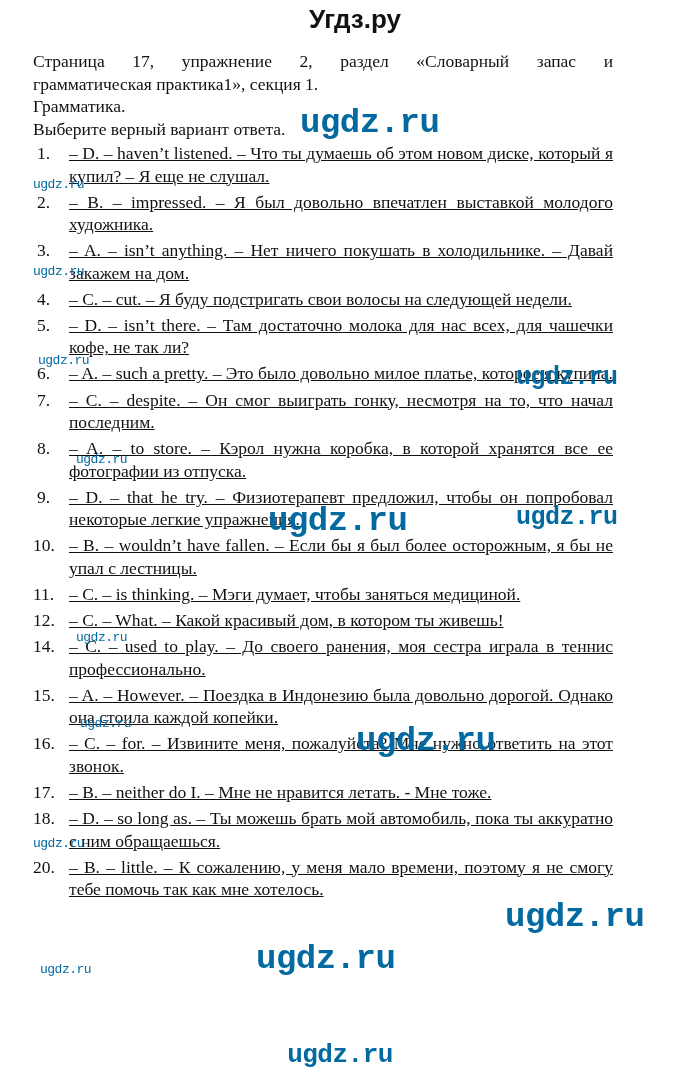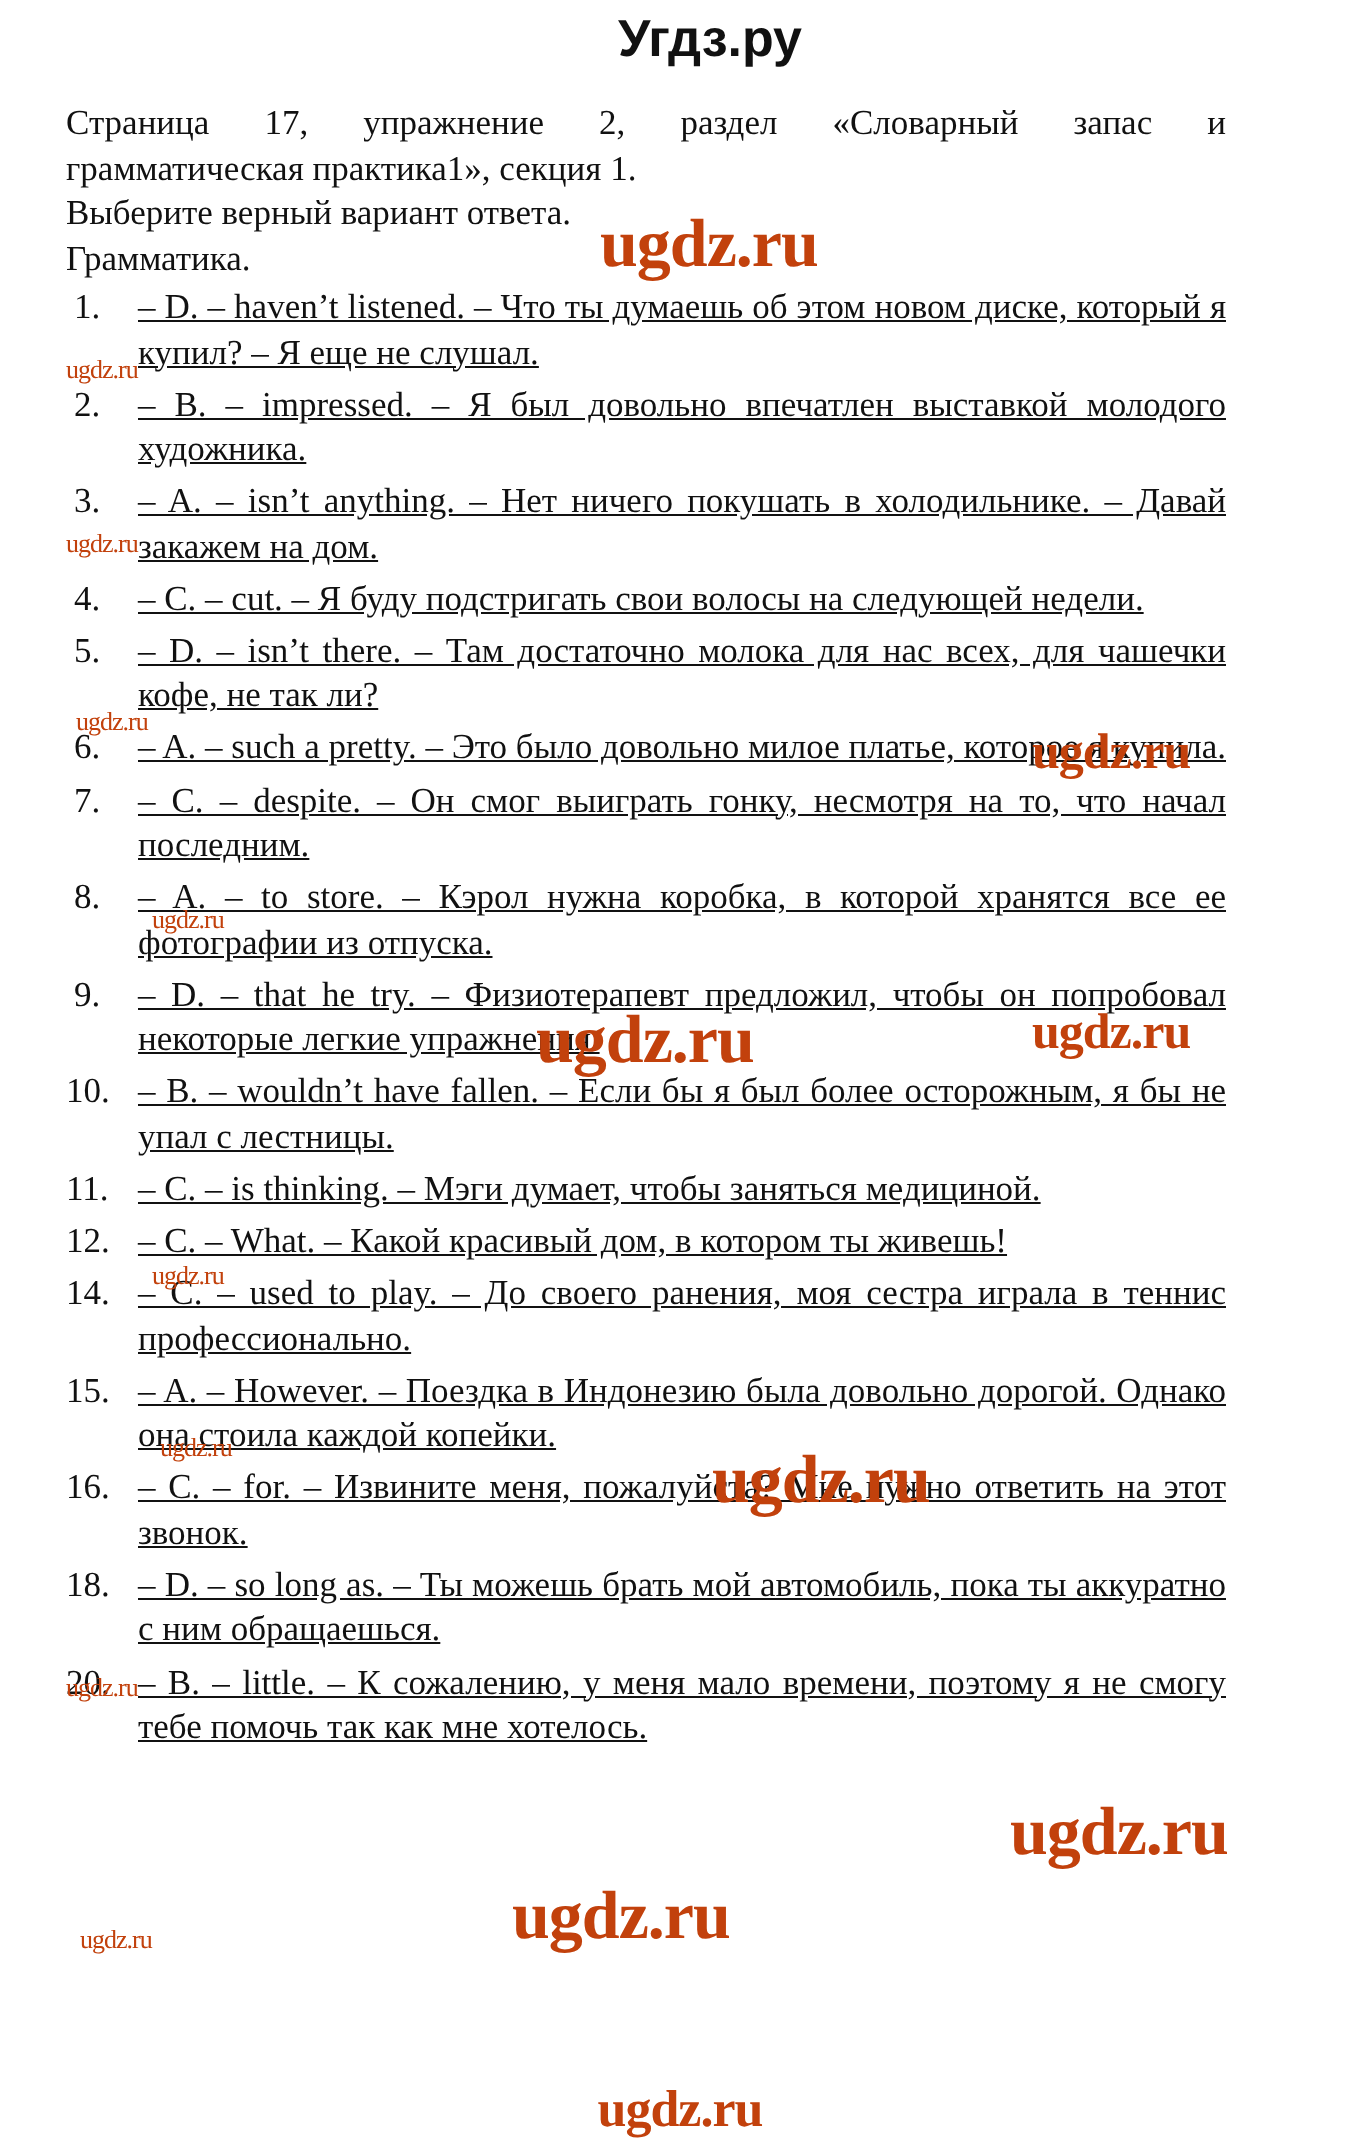--- a/index.html
+++ b/index.html
@@ -14,40 +14,40 @@
   }
   .heading { font-weight: normal; text-align: justify; text-align-last: left; margin-bottom: 0; }
   .heading .l1 { display: block; text-align: justify; text-align-last: justify; }
   .plain { display: block; }
   .items { margin-top: 2px; }
   .item { display: flex; margin-bottom: 3.6px; }
   .item .num { width: 36px; flex: 0 0 36px; text-align: left; padding-left: 4px; box-sizing: border-box; }
   .item .num.wide { width: 36px; padding-left: 0px; }
   .item .txt { flex: 1; text-align: justify; text-decoration: underline; }
   .wm {
-    position: absolute; font-family: Liberation Serif, serif; font-weight: bold; color: #c2410c;
+    position: absolute; font-family: Liberation Mono, monospace; font-weight: bold; color: #0369a1;
     letter-spacing: -0.5px;
   }
   .wm.big { font-size: 34px; }
   .wm.mid { font-size: 25px; }
   .wm.small { font-size: 13px; font-weight: normal; }
   .wm.footer { font-size: 26px; }
 </style>
 </head>
 <body>
 
 <div class="site-title">Угдз.ру</div>
 
 <div class="doc">
   <div class="heading">
     <span class="l1">Страница 17, упражнение 2, раздел «Словарный запас и</span>
     <span class="plain">грамматическая практика1», секция 1.</span>
   </div>
+  <div class="plain">Грамматика.</div>
   <div class="plain">Выберите верный вариант ответа.</div>
-  <div class="plain">Грамматика.</div>
 
   <div class="items">
     <div class="item">
         <span class="num">1.</span>
         <span class="txt">– D. – haven’t listened. – Что ты думаешь об этом новом диске, который я купил? – Я еще не слушал.</span>
       </div>
     <div class="item">
         <span class="num">2.</span>
         <span class="txt">– B. – impressed. – Я был довольно впечатлен выставкой молодого художника.</span>
       </div>
@@ -97,20 +97,24 @@
       </div>
     <div class="item">
         <span class="num wide">15.</span>
         <span class="txt">– A. – However. – Поездка в Индонезию была довольно дорогой. Однако она стоила каждой копейки.</span>
       </div>
     <div class="item">
         <span class="num wide">16.</span>
         <span class="txt">– C. – for. – Извините меня, пожалуйста? Мне нужно ответить на этот звонок.</span>
       </div>
     <div class="item">
+        <span class="num wide">17.</span>
+        <span class="txt">– B. – neither do I. – Мне не нравится летать. - Мне тоже.</span>
+      </div>
+    <div class="item">
         <span class="num wide">18.</span>
         <span class="txt">– D. – so long as. – Ты можешь брать мой автомобиль, пока ты аккуратно с ним обращаешься.</span>
       </div>
     <div class="item">
         <span class="num wide">20.</span>
         <span class="txt">– B. – little. – К сожалению, у меня мало времени, поэтому я не смогу тебе помочь так как мне хотелось.</span>
       </div>
   </div>
 </div>
 

